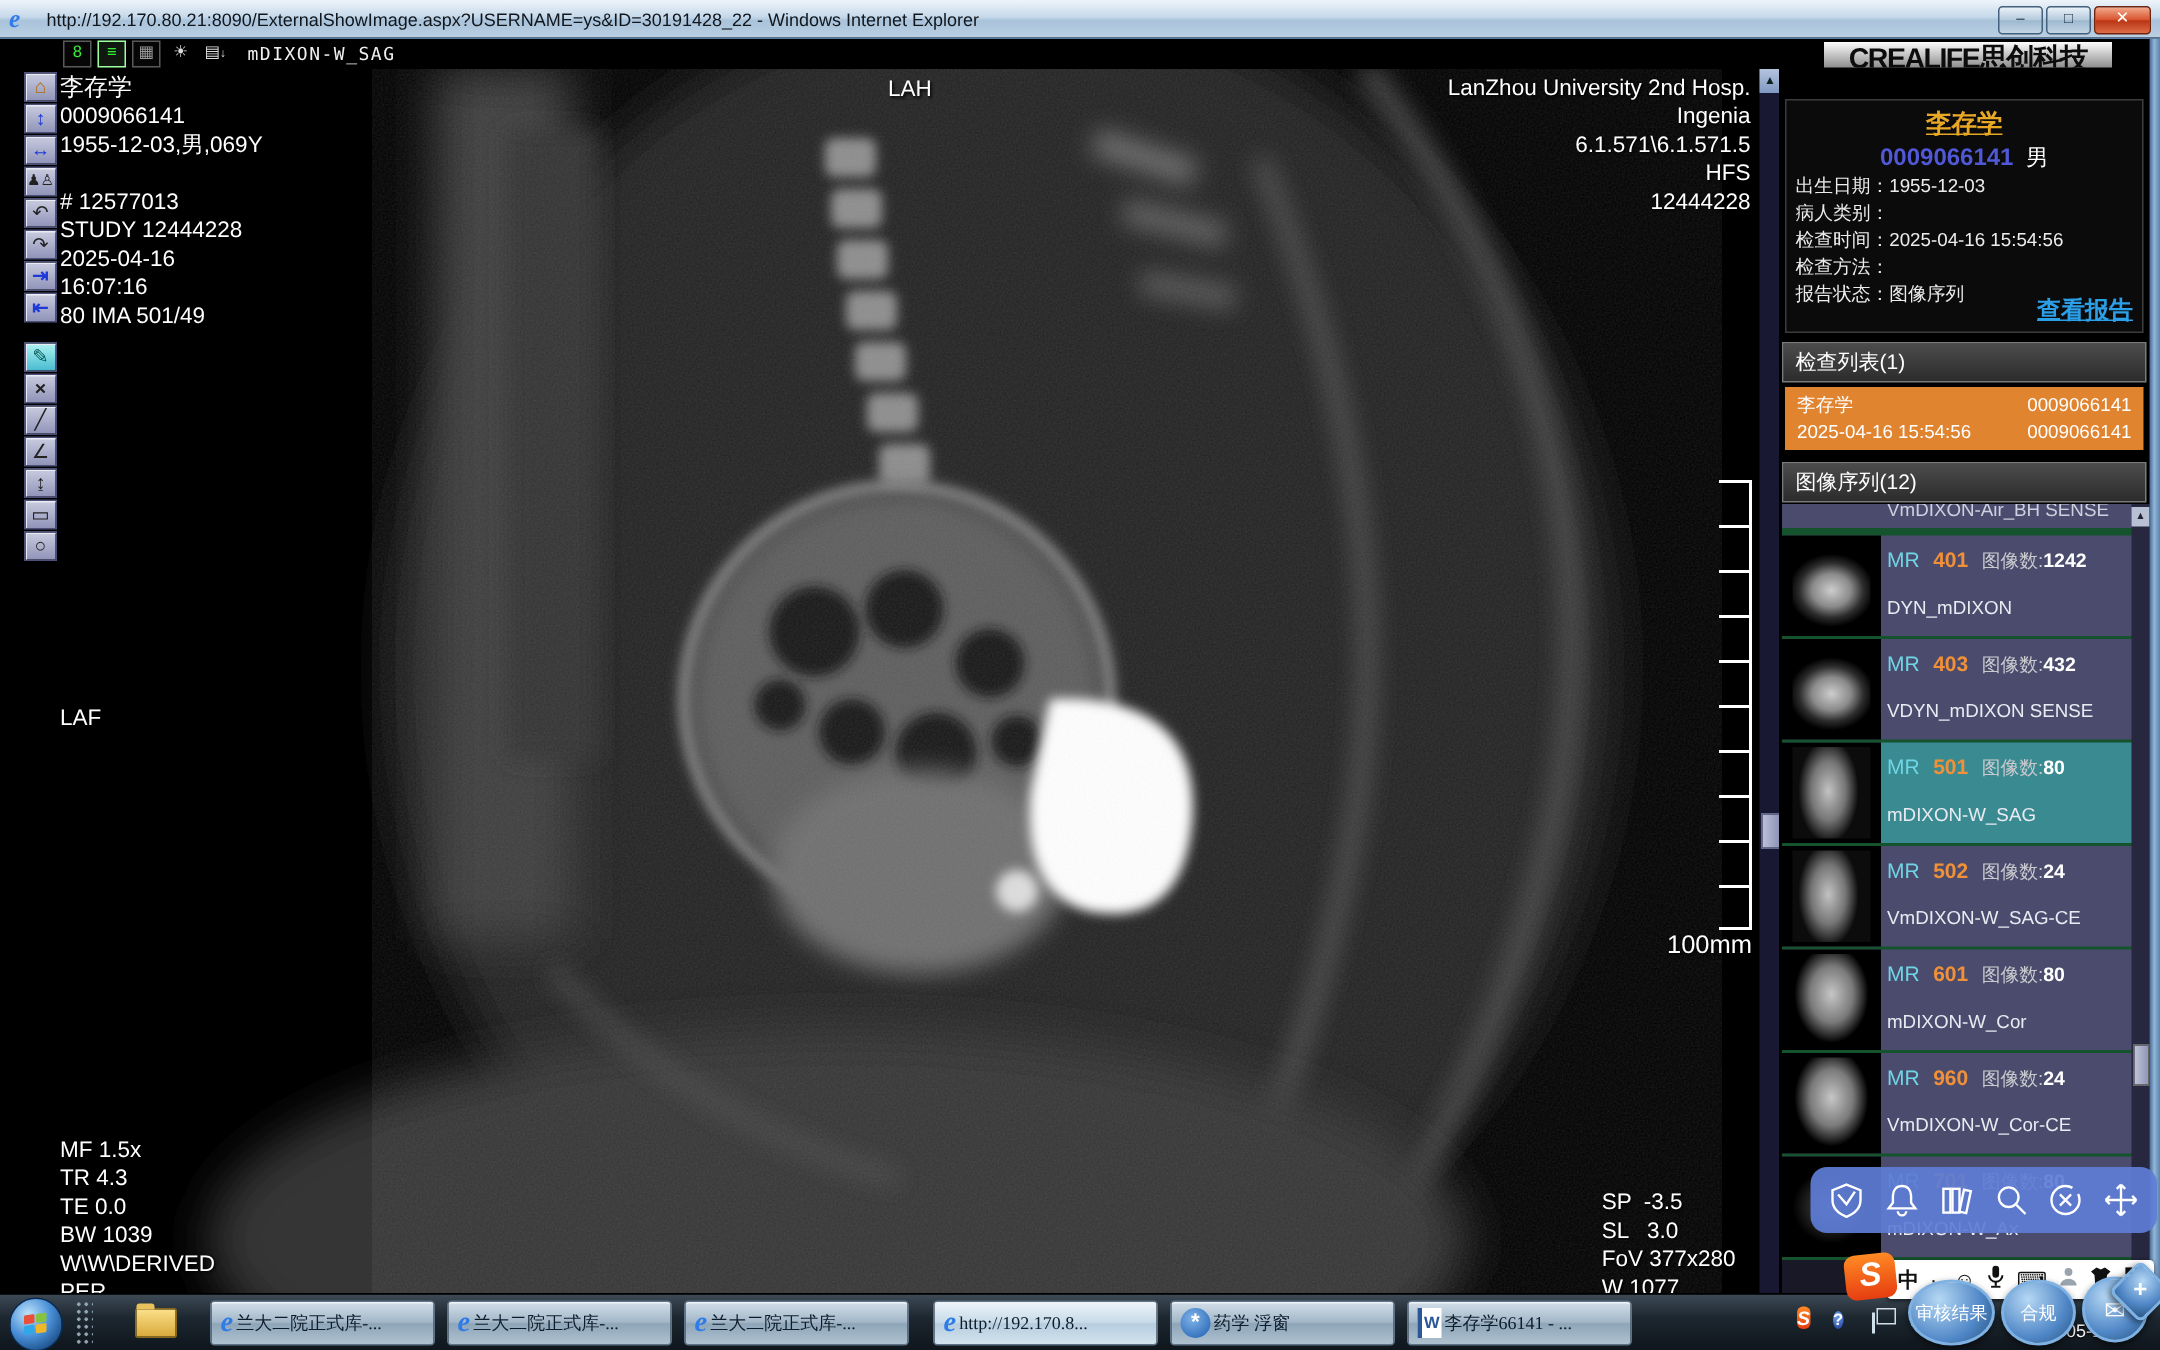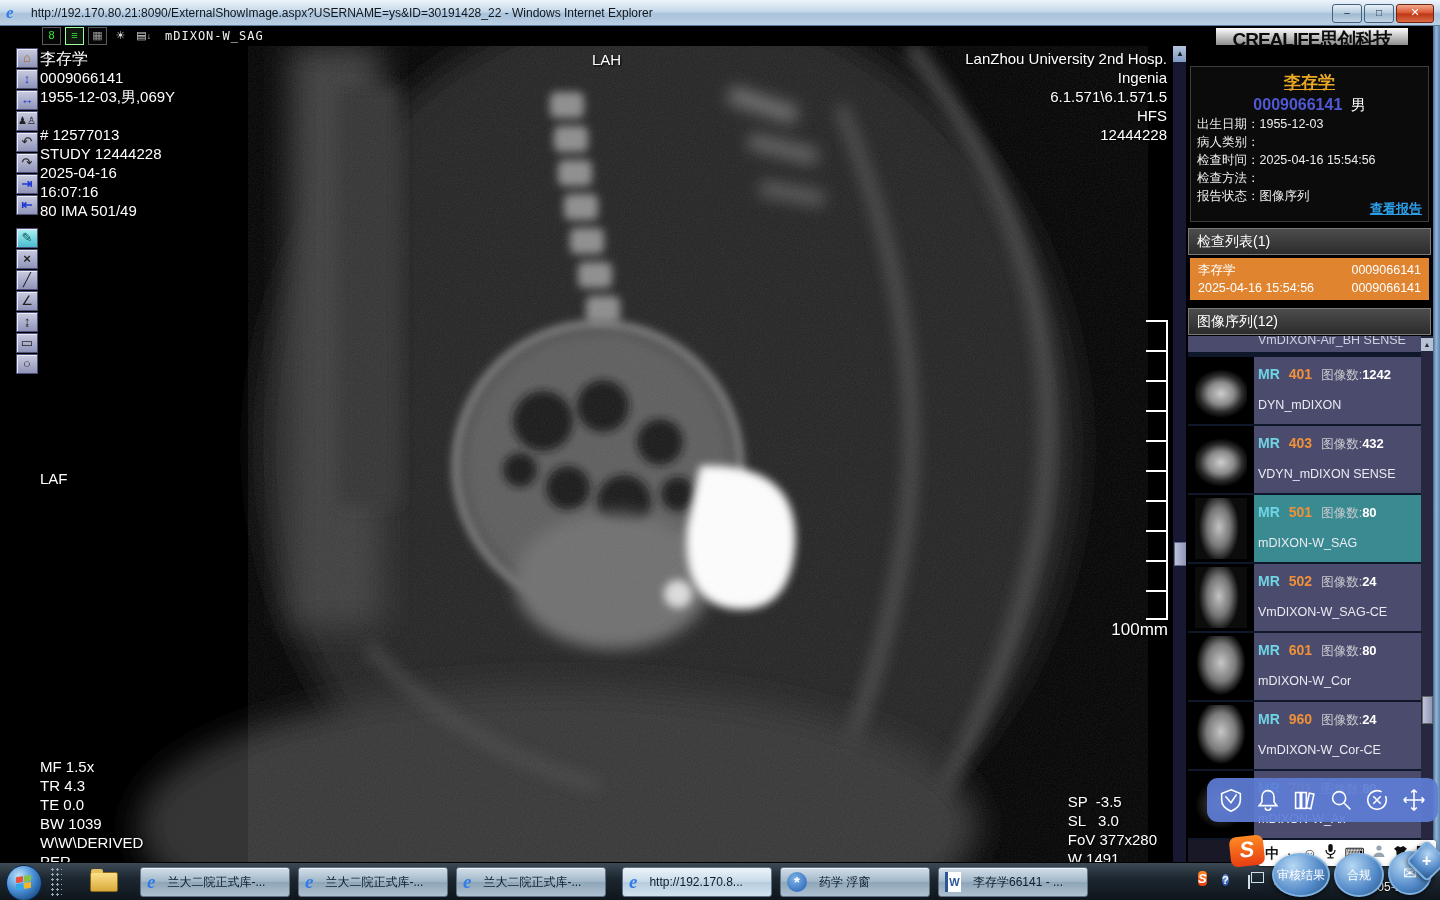--- a/index.html
+++ b/index.html
@@ -64,40 +64,40 @@
   .logo{position:absolute;left:30px;top:2px;width:192px;height:17px;
     background:linear-gradient(#fdfdfd,#8d8d8d);text-align:center;overflow:hidden;}
   .logo-line1{font-size:19px;font-weight:bold;color:#0c0c0c;letter-spacing:-1px;line-height:24px;white-space:nowrap;}
   .logo-sub{font-size:10px;letter-spacing:6px;color:#222;line-height:8px;text-decoration:line-through;}
   .pt-panel{position:absolute;left:4px;top:40px;width:239px;height:156px;box-sizing:border-box;
     background:#0b0b0b;border:1px solid #3c3c3c;padding:4px 6px;}
   .pt-name{text-align:center;font-size:17px;font-weight:bold;color:#e8a826;text-decoration:underline;}
   .pt-idline{text-align:center;margin-top:2px;font-size:15px;color:#fff;}
   .pt-id{color:#5058d6;font-weight:bold;font-size:16px;}
   .pt-row{font-size:12.5px;color:#ececec;line-height:18px;white-space:nowrap;}
-  .report-link{position:absolute;right:6px;bottom:3px;color:#2b9fe8;font-size:13px;font-weight:bold;text-decoration:underline;}
+  .report-link{position:absolute;right:6px;bottom:3px;color:#2b9fe8;font-size:16px;font-weight:bold;text-decoration:underline;}
   .sec-hdr{position:absolute;left:2px;width:243px;height:27px;box-sizing:border-box;
     background:linear-gradient(#4c4c4c,#2c2c2c);border:1px solid #7a7a7a;
     color:#fff;font-size:14px;line-height:25px;padding-left:8px;}
   .exam-row{position:absolute;left:4px;top:232px;width:239px;height:42px;box-sizing:border-box;
     background:#e08430;color:#fff;font-size:12.5px;padding:3px 8px;}
   .exam-row .r{display:flex;justify-content:space-between;line-height:18px;}
 
-  .series-list{position:absolute;left:2px;top:310px;width:245px;height:526px;background:#0f172a;overflow:hidden;}
+  .series-list{position:absolute;left:2px;top:310px;width:245px;height:526px;background:#14532d;overflow:hidden;}
   .s-item{position:absolute;left:0;width:234px;height:67px;background:#4b4c6d;}
   .s-item.sel{background:#398b91;}
   .s-thumb{position:absolute;left:0;top:0;width:66px;height:67px;background:#000;}
   .s-thumb .pic{position:absolute;left:7px;top:3px;width:52px;height:61px;}
   .th-ax{background:radial-gradient(55% 40% at 50% 55%,#cdcdcd,#8a8a8a 45%,#2c2c2c 75%,#000 100%);}
   .th-sag{background:radial-gradient(42% 62% at 46% 48%,#c2c2c2,#767676 52%,#0c0c0c 92%);}
   .th-cor{background:radial-gradient(50% 56% at 50% 44%,#c6c6c6,#7a7a7a 55%,#000 95%);}
   .th-dark{background:radial-gradient(50% 40% at 50% 50%,#555,#222 60%,#000 100%);}
   .s-info{position:absolute;left:70px;top:0;right:2px;}
   .s-l1{position:absolute;top:8px;left:0;white-space:nowrap;}
-  .s-mod{color:#6fd4e4;font-weight:bold;font-size:14px;}
+  .s-mod{color:#6fd4e4;font-weight:normal;font-size:14px;}
   .s-num{color:#f09038;font-weight:bold;font-size:14px;margin-left:9px;margin-top:12px;}
   .s-cl{color:#c9c9ce;font-size:12.5px;margin-left:9px;}
   .s-cnt{color:#fff;font-weight:bold;font-size:13px;}
   .s-l2{position:absolute;top:41px;left:0;color:#e9eaf2;font-size:12.5px;white-space:nowrap;}
   .s-partial-top{position:absolute;left:0;top:0;width:234px;height:16px;background:#4b4c6d;overflow:hidden;}
   .s-partial-top div{margin:-3px 0 0 70px;color:#cdd0de;font-size:12.5px;}
   .s-partial-bottom{position:absolute;left:0;top:504px;width:234px;height:22px;background:#181826;}
   .s-scroll{position:absolute;left:235px;top:310px;width:12px;height:526px;background:#272740;}
   .s-scroll .up{position:absolute;top:2px;left:0;width:12px;height:13px;background:#b8c0d4;color:#223;font-size:7px;line-height:13px;text-align:center;}
   .s-thumbbar{position:absolute;left:1px;top:360px;width:9px;height:26px;background:linear-gradient(90deg,#c0c4d8,#9096b8);border:1px solid #666;}
@@ -129,21 +129,21 @@
   .orb .flag{position:absolute;left:9px;top:10px;width:15px;height:13px;display:grid;
     grid-template-columns:7px 7px;grid-template-rows:6px 6px;gap:1px;transform:skewY(-8deg);}
   .orb .flag i{display:block;border-radius:1px;}
   .grip{position:absolute;left:50px;top:4px;width:12px;height:30px;
     background-image:radial-gradient(#93a7b5 1px,transparent 1.3px);background-size:5px 5px;}
   .task{position:absolute;top:4px;height:30px;width:150px;box-sizing:border-box;border-radius:3px;
     border:1px solid #5f7285;background:linear-gradient(#d3dfe9,#a2b7c8 48%,#8ea6b9 52%,#aec1d0);
     box-shadow:inset 0 1px 0 #eef4f8;display:flex;align-items:center;padding:0 6px;
     font-size:12px;color:#0e1d2b;white-space:nowrap;overflow:hidden;}
   .task.active{background:linear-gradient(#edf4f9,#c8dbe9 48%,#b6cddf 52%,#d3e3ee);}
-  .task .lbl{overflow:hidden;text-overflow:ellipsis;margin-left:12px;}
+  .task .lbl{overflow:hidden;text-overflow:ellipsis;margin-left:2px;font-family:Liberation Serif, serif;}
   .ico-e{font-family:"Liberation Serif",serif;font-style:italic;font-weight:bold;color:#2f7ce8;font-size:19px;line-height:20px;}
   .ico-pharm{width:20px;height:20px;border-radius:50%;background:radial-gradient(circle at 40% 35%,#7fb4e8,#1d5cb0);
     color:#fff;text-align:center;font-size:15px;line-height:19px;font-weight:bold;flex:0 0 auto;}
   .ico-word{width:16px;height:20px;background:#fff;border-left:3px solid #2b5797;box-sizing:border-box;
     color:#2b5797;font-weight:bold;font-size:11px;text-align:center;line-height:20px;flex:0 0 auto;}
   .folder-btn{position:absolute;left:84px;top:4px;width:40px;height:30px;display:flex;align-items:center;justify-content:center;}
   .folder{width:26px;height:18px;background:linear-gradient(#fbe089,#d9a93c);border-radius:2px;position:relative;border:1px solid #8a6a1a;}
   .folder:before{content:"";position:absolute;left:0;top:-4px;width:12px;height:4px;background:#e8c25c;border-radius:2px 2px 0 0;}
   .tray-ic{position:absolute;top:7px;color:#dfe8ef;font-size:11px;}
   .sogou-sm{width:17px;height:17px;border-radius:4px;background:linear-gradient(#ff8a24,#e63d10);
@@ -280,21 +280,21 @@
       <div>TR 4.3</div>
       <div>TE 0.0</div>
       <div>BW 1039</div>
       <div>W\W\DERIVED</div>
       <div>PER</div>
     </div>
     <div class="ov br">
       <div>SP  -3.5</div>
       <div>SL   3.0</div>
       <div>FoV 377x280</div>
-      <div>W 1491</div>
+      <div>W 1077</div>
     </div>
     <div class="orient" style="left:554px;top:5px;">LAH</div>
     <div class="orient" style="left:2px;top:424px;">LAF</div>
     <div class="ruler">
       <span class="tick" style="top:0;"></span>
         <span class="tick" style="top:30px;"></span>
       <span class="tick" style="top:60px;"></span>
         <span class="tick" style="top:90px;"></span>
       <span class="tick" style="top:120px;"></span>
         <span class="tick" style="top:150px;"></span>

